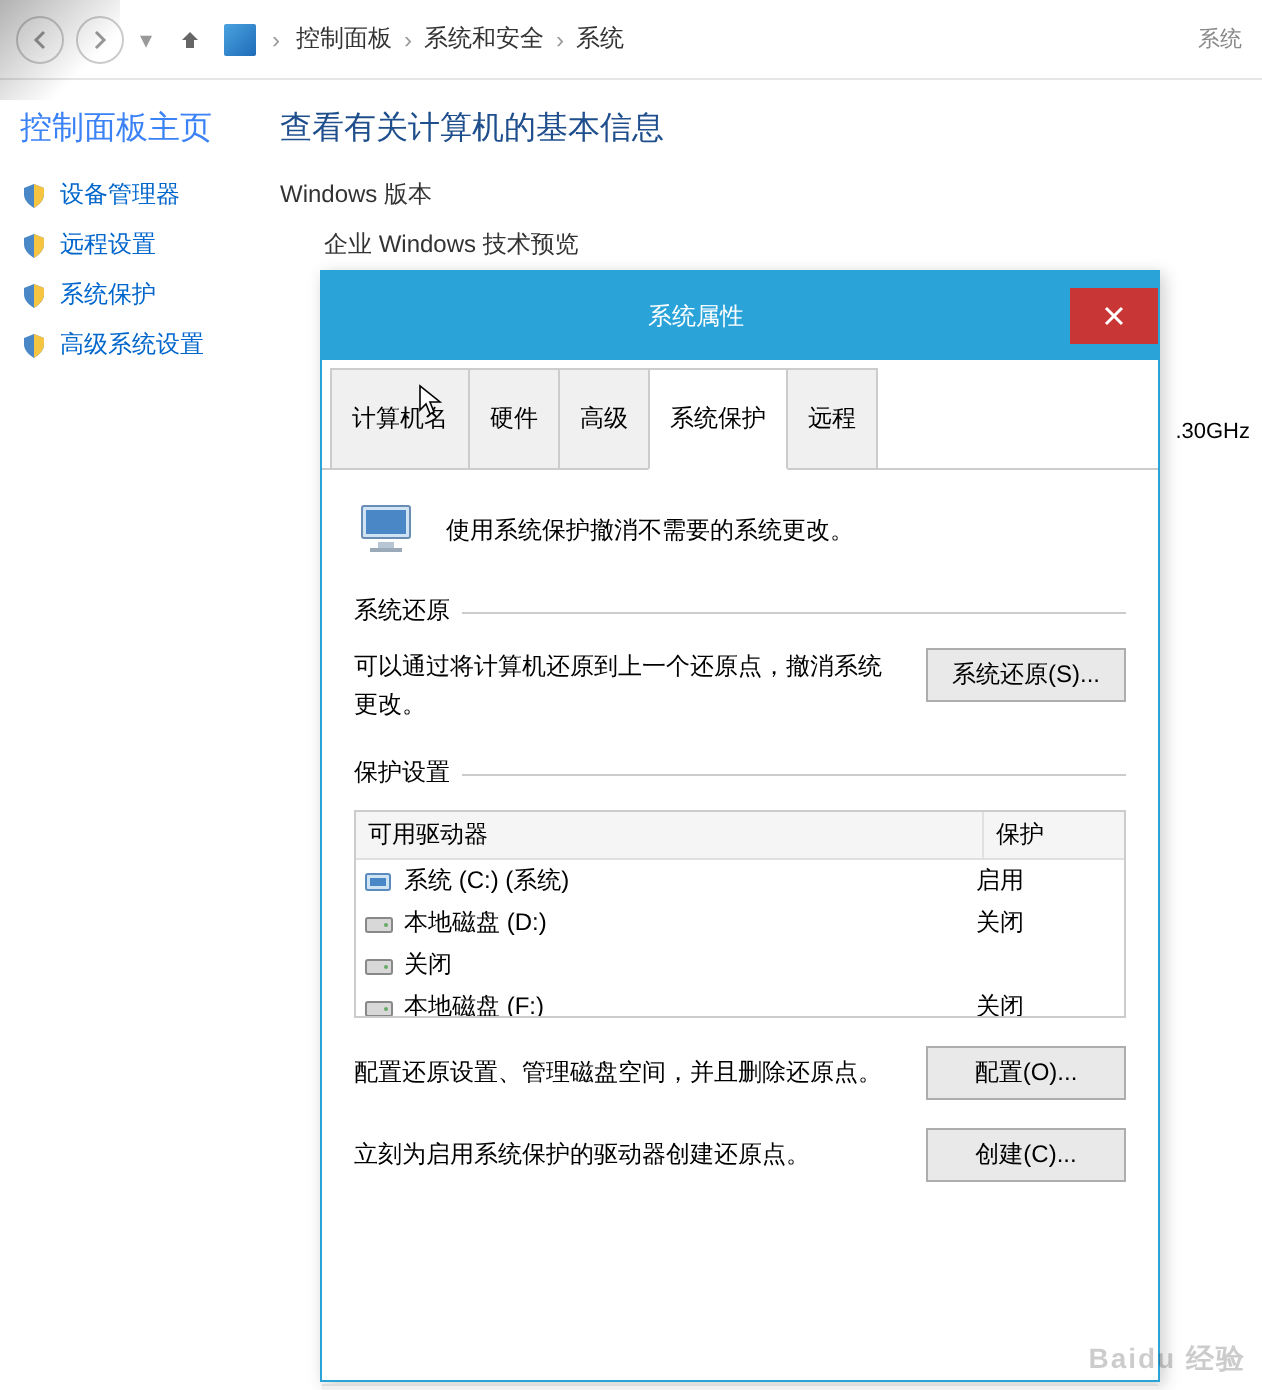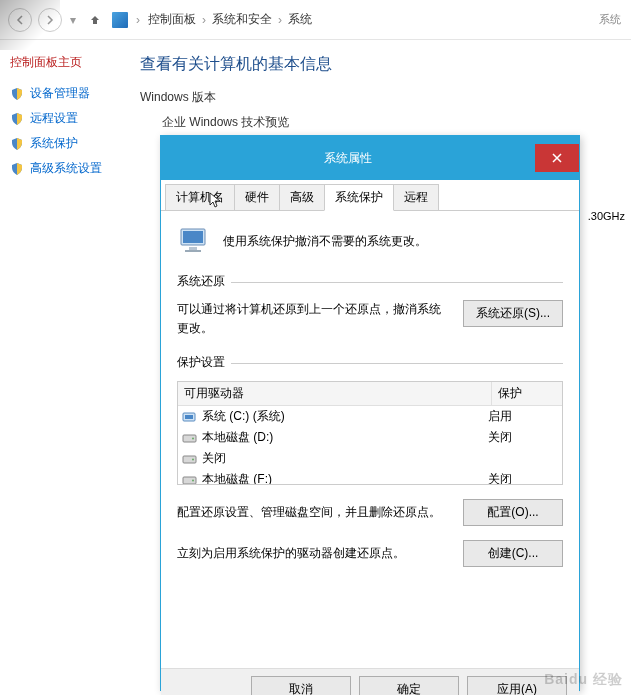--- a/index.html
+++ b/index.html
@@ -8,35 +8,35 @@
 .navbtn{width:24px;height:24px;border:1px solid #ccc;border-radius:50%;display:flex;align-items:center;justify-content:center;color:#999;background:#fff}
 .navbtn svg{width:10px;height:10px}
 .chev{color:#999;padding:0 2px}
 .upbtn{width:22px;height:22px;display:flex;align-items:center;justify-content:center;color:#666}
 .bcicon{width:16px;height:16px;background:linear-gradient(135deg,#4aa3e0,#1e6bb8);border-radius:1px;display:inline-block}
 .breadcrumb{display:flex;align-items:center;gap:4px;color:#333}
 .breadcrumb span{cursor:default}
 .addrbox{color:#888;font-size:11px;position:absolute;right:10px;top:12px}
 .main{display:flex;height:calc(100% - 40px)}
 .sidebar{width:120px;padding:14px 10px}
-.sidehdr{color:#b91c1c;margin-bottom:10px;font-size:12px}
+.sidehdr{color:#3b82f6;margin-bottom:10px;font-size:16px}
 .sideitem{display:flex;align-items:center;gap:6px;padding:4px 0;color:#0066cc;cursor:pointer}
 .shield{width:14px;height:14px;flex-shrink:0}
 .content{flex:1;padding:14px 20px;position:relative}
 .pagetitle{color:#1e4e8c;font-size:16px;margin-bottom:14px}
 .sect{color:#333;margin:8px 0}
 .sub{margin-left:22px;color:#333;margin-top:8px}
 .ghz{position:absolute;right:6px;top:170px;font-size:11px;z-index:1}
 .dialog{position:absolute;left:160px;top:135px;width:420px;height:556px;border:1px solid #2aa3d8;background:#fff;box-shadow:2px 2px 8px rgba(0,0,0,0.2);z-index:3}
 .titlebar{height:44px;background:#2aa3d8;display:flex;align-items:center;color:#fff}
 .titletxt{flex:1;text-align:center;font-size:12px}
 .closebtn{width:44px;height:28px;background:#c93636;display:flex;align-items:center;justify-content:center;color:#fff;cursor:pointer}
 .closebtn svg{width:10px;height:10px}
 .tabs{display:flex;border-bottom:1px solid #ccc;background:#fff;padding-top:4px;padding-left:4px}
-.tab{padding:4px 10px;border:1px solid #ccc;border-bottom:none;background:#f0f0f0;margin-right:-1px;cursor:pointer;position:relative}
+.tab{padding:16px 10px;border:1px solid #ccc;border-bottom:none;background:#f0f0f0;margin-right:-1px;cursor:pointer;position:relative}
 .tab.active{background:#fff;border-bottom:1px solid #fff;margin-bottom:-1px;z-index:1}
 .dbody{padding:12px 16px;height:calc(100% - 28px - 27px - 42px);overflow:hidden}
 .inforow{display:flex;align-items:center;gap:10px;margin-bottom:14px}
 .pcicon{width:36px;height:36px;flex-shrink:0}
 .group{margin:10px 0 16px}
 .grouplbl{position:relative;margin-bottom:10px}
 .grouplbl span{background:#fff;padding-right:6px;position:relative;z-index:1}
 .grouplbl::after{content:"";position:absolute;left:0;right:0;top:50%;height:1px;background:#ccc;z-index:0}
 .restorerow{display:flex;align-items:flex-start;justify-content:space-between;gap:22px;margin:6px 0 14px}
 .restorerow .txt{flex:1;line-height:1.6}

